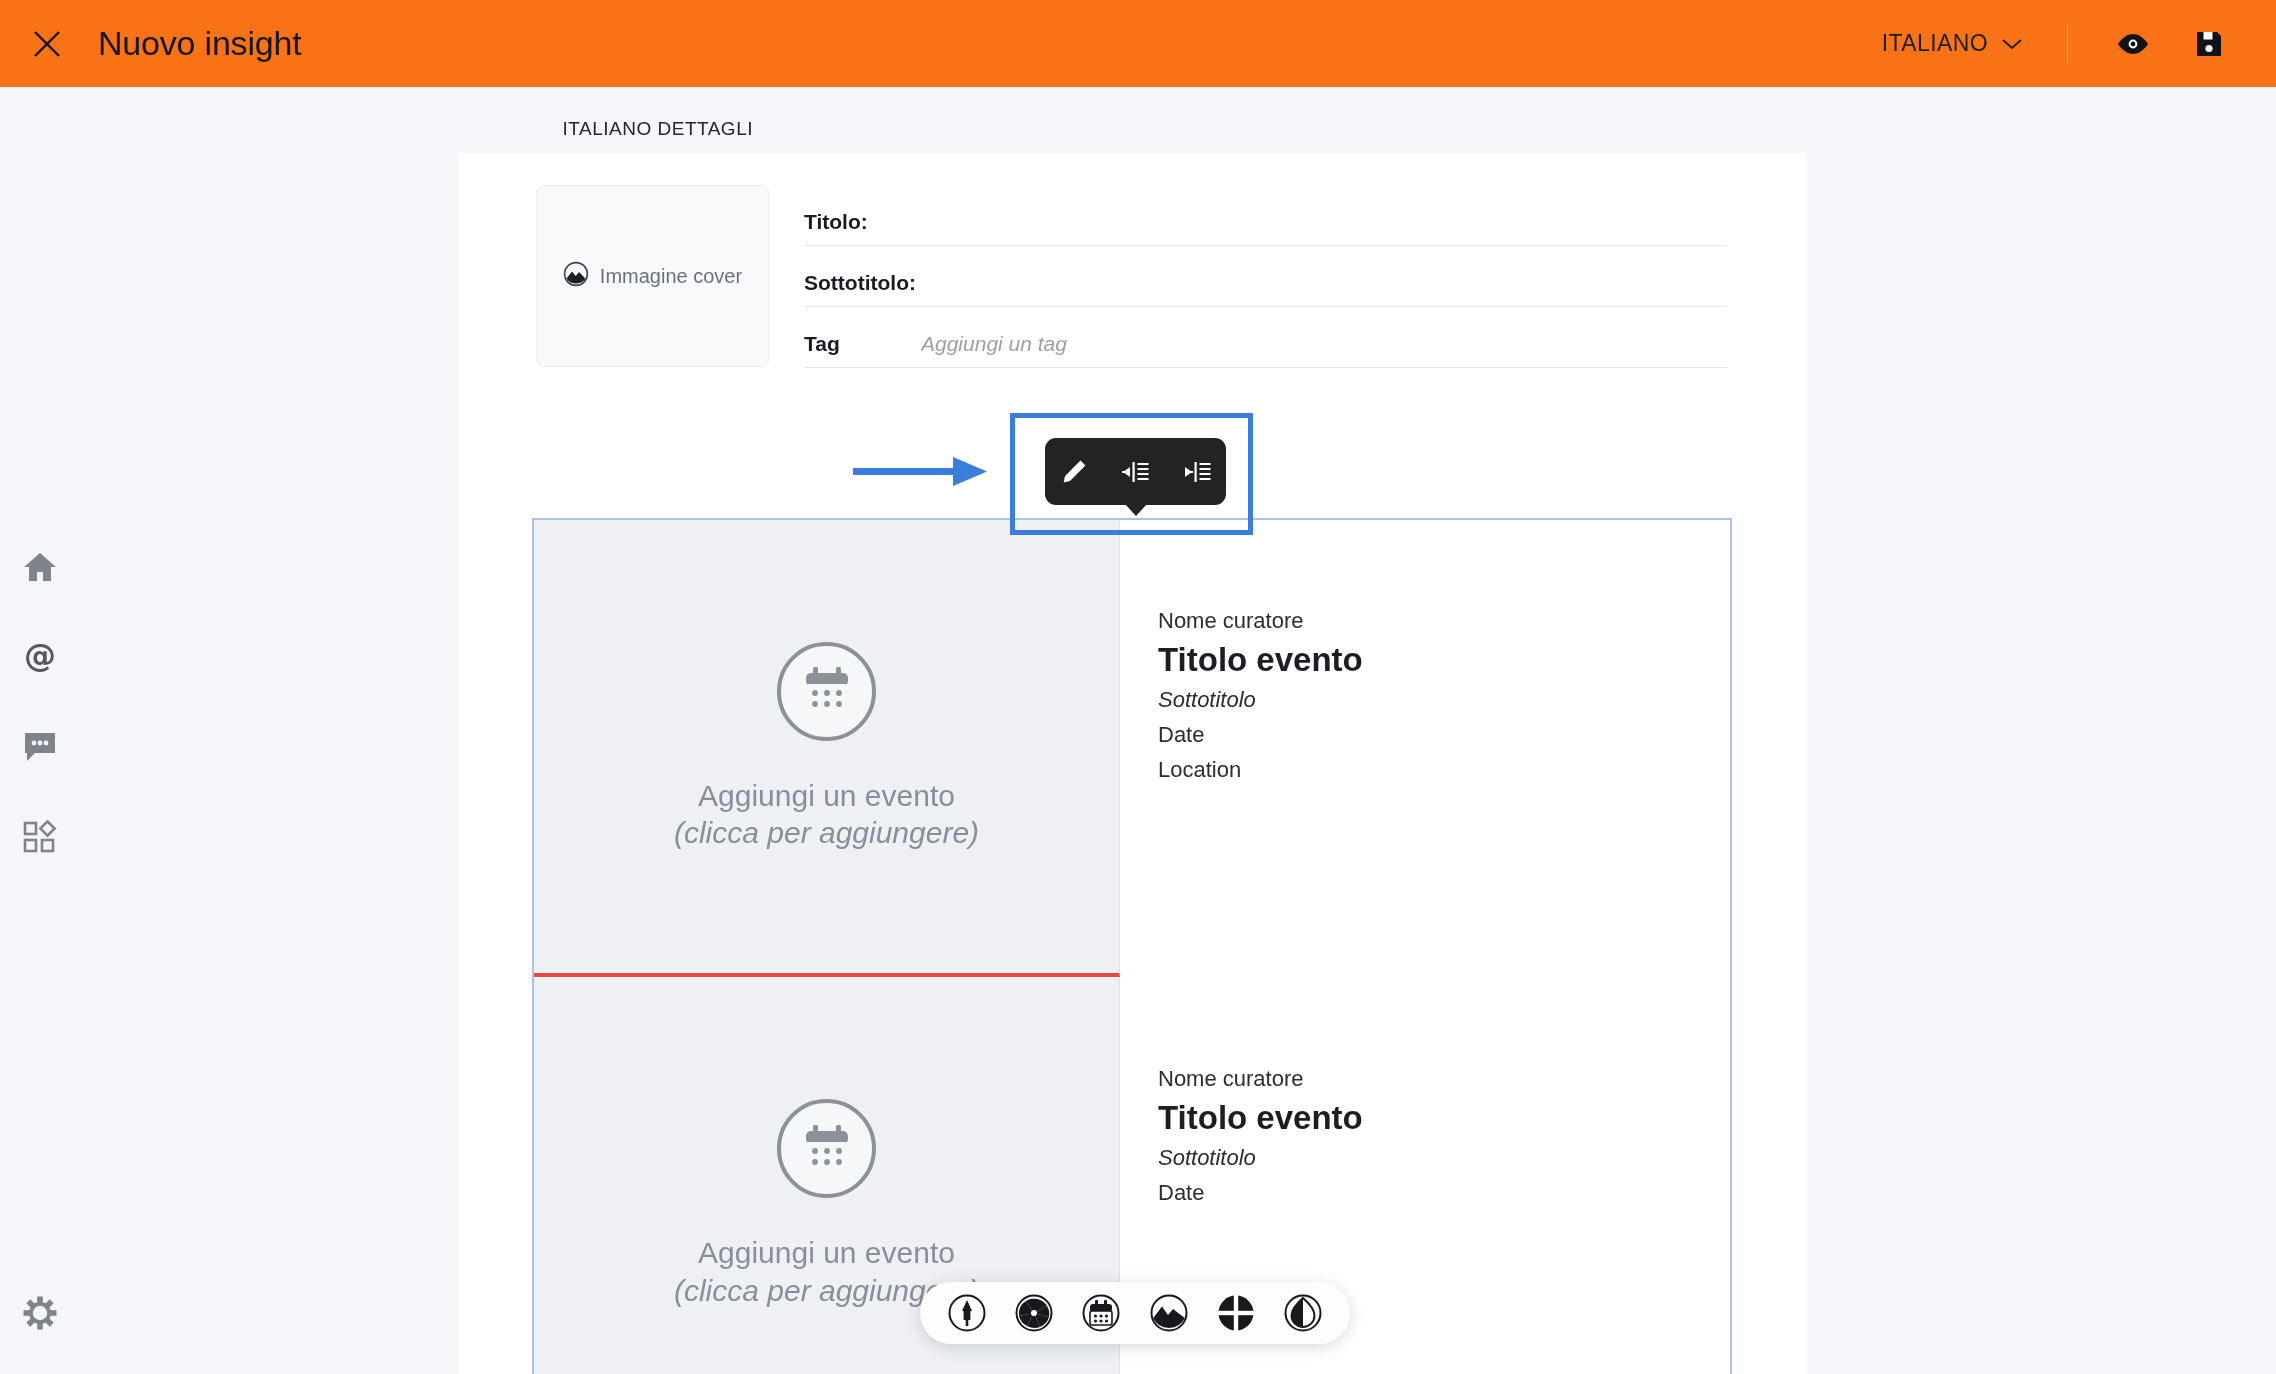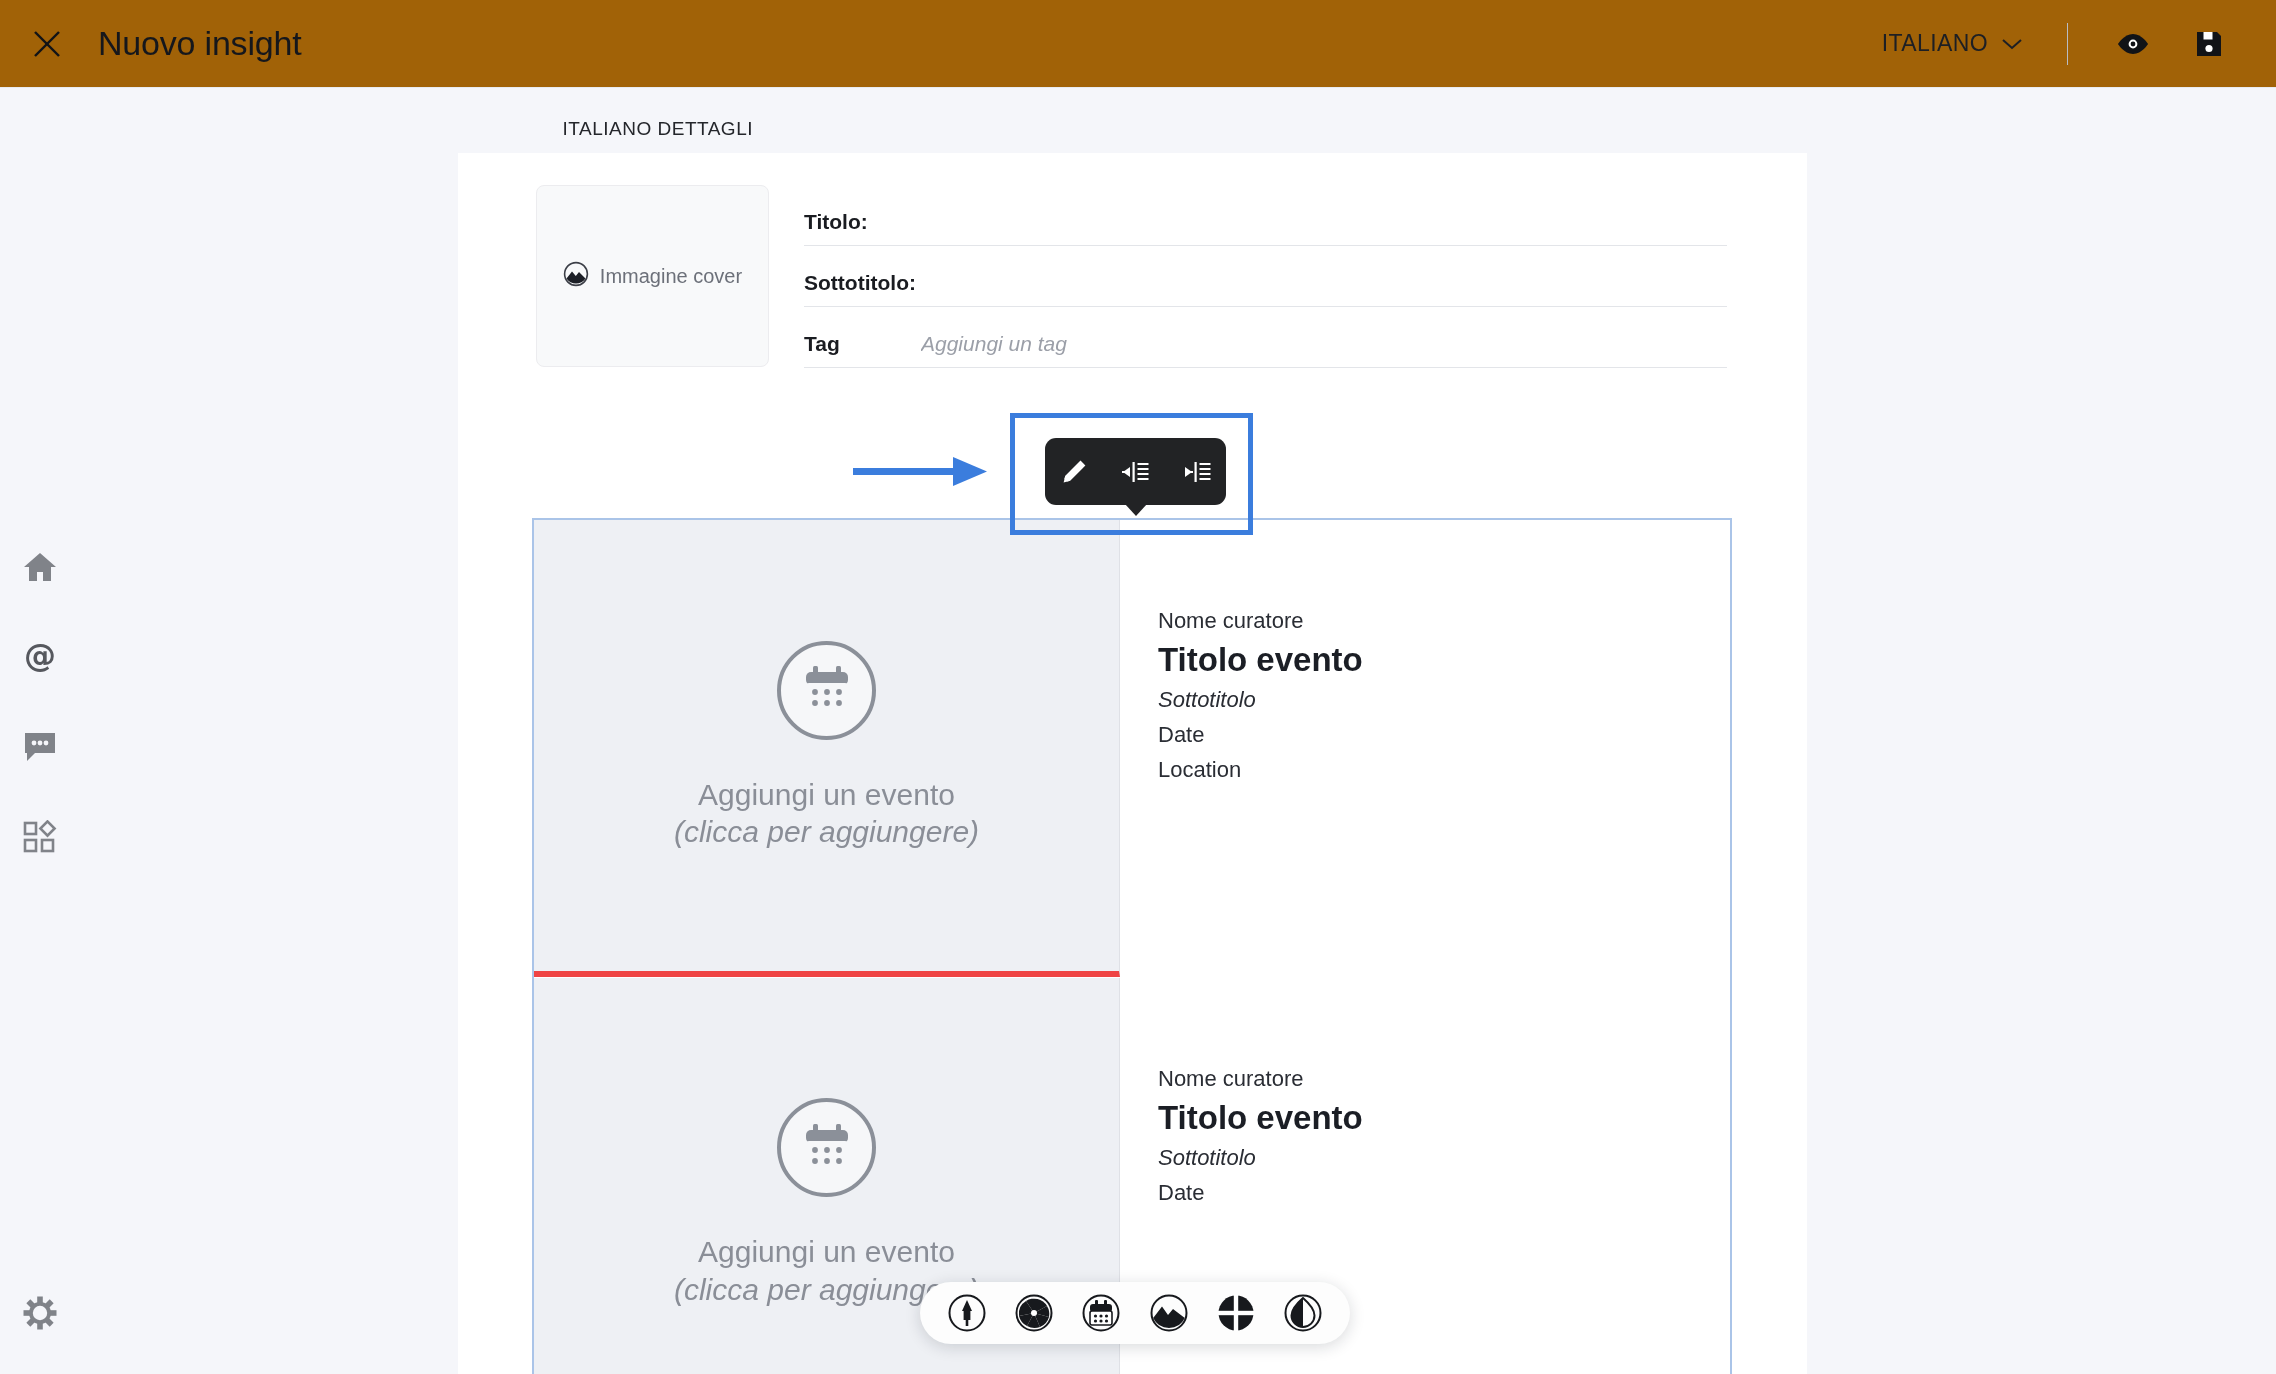--- a/index.html
+++ b/index.html
@@ -12,21 +12,21 @@
   .app {
     position: relative;
     width: 2276px; height: 1374px;
     background: #f5f6fa;
   }
 
   
   .topbar {
     position: absolute; left: 0; top: 0;
     width: 2276px; height: 88px;
-    background: #a16207;
+    background: #f97316;
     border-bottom: 1px solid #e9ebf0;
     display: flex; align-items: center;
   }
   .topbar-left { display: flex; align-items: center; padding-left: 22px; }
   .close-btn {
     width: 50px; height: 50px;
     display: flex; align-items: center; justify-content: center;
     cursor: pointer;
   }
   .close-btn svg { display: block; }
@@ -136,21 +136,21 @@
     position: relative;
     display: flex;
     height: 457px;
     background: #ffffff;
   }
   .event-card + .event-card { border-top: 1px solid #ffffff; }
   .event-thumb {
     width: 586px;
     background: #eef0f4;
     border-right: 1px solid #dfe1e6;
-    border-bottom: 6px solid #ef4444;
+    border-bottom: 4px solid #ef4444;
     display: flex; flex-direction: column;
     align-items: center; justify-content: center;
     cursor: pointer;
     flex: none;
   }
   .cal-circle {
     width: 99px; height: 99px;
     border-radius: 50%;
     border: 4px solid #8b9099;
     background: #f6f7f9;

